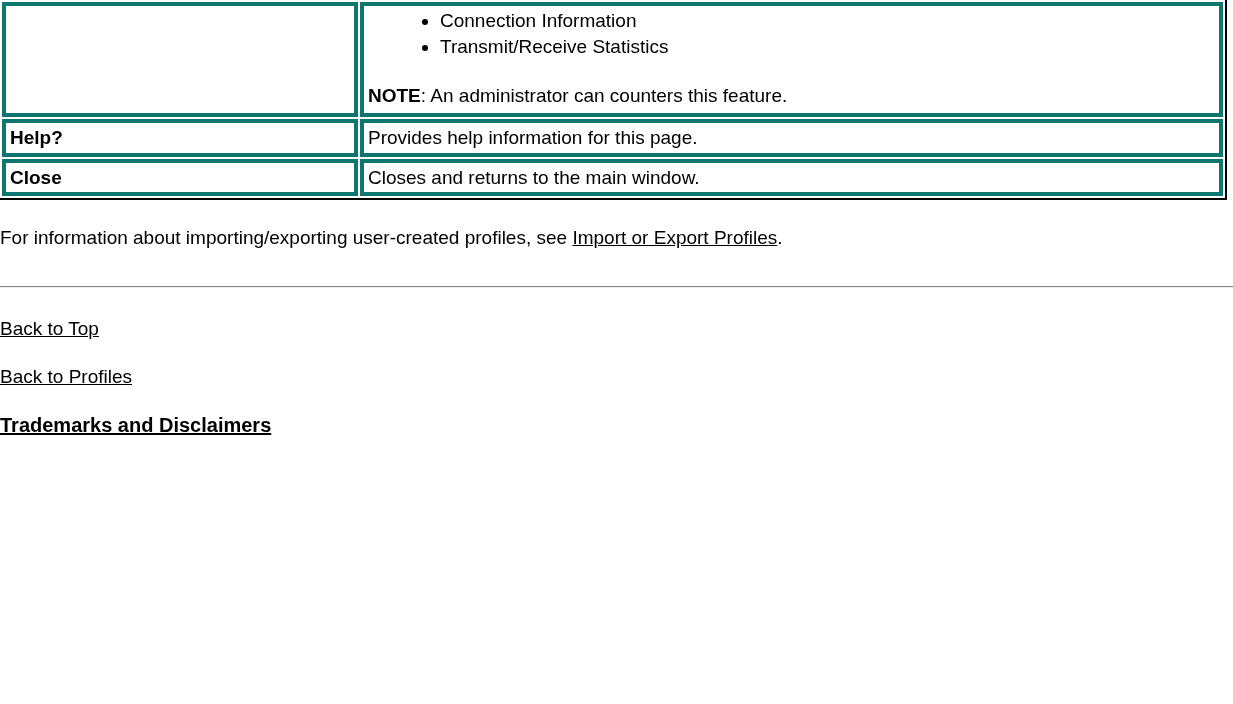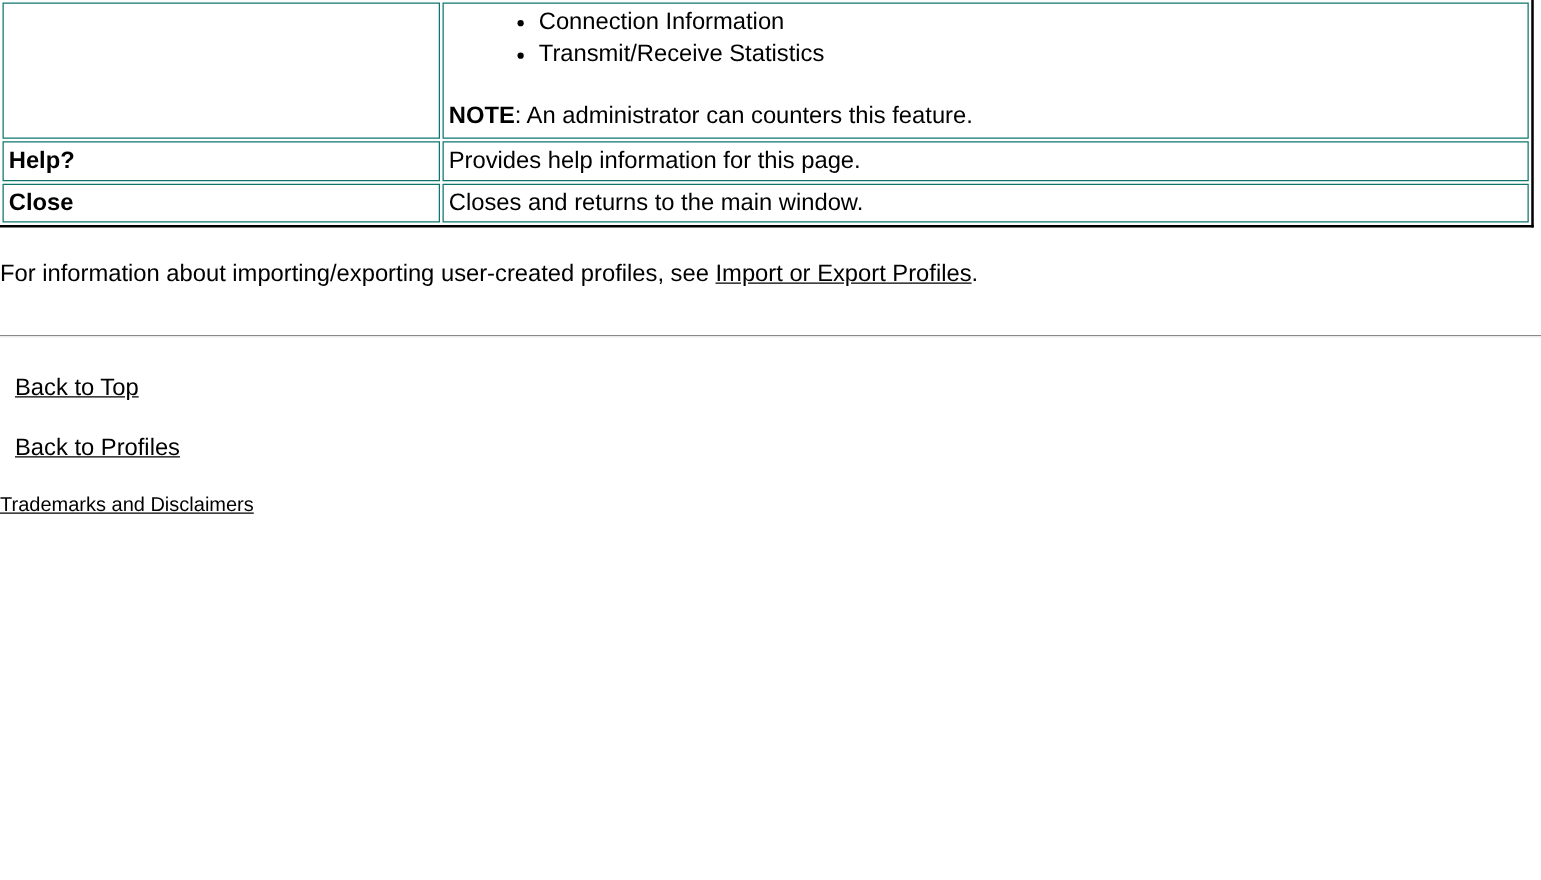--- a/index.html
+++ b/index.html
@@ -16,21 +16,21 @@
   }
   table.doc {
     border-collapse: separate;
     border-spacing: 2px;
     width: 1229px;
     border: 2px solid #000;
     border-top: none;
     margin: 0 0 0 -2px;
   }
   table.doc td {
-    border: 1px solid #0f766e;
+    border: 4px solid #0f766e;
     padding: 2px 4px;
     vertical-align: top;
     line-height: 1.35;
   }
   table.doc td.left {
     width: 340px;
     font-weight: bold;
   }
   .row0-right ul {
     margin: 0 0 24px 0;
@@ -58,25 +58,25 @@
   }
   hr.sep {
     margin: 34px 0 30px 0;
     border: none;
     border-top: 1px solid #888;
     border-bottom: 1px solid #eee;
     height: 0;
   }
   p.navlink {
     margin: 0 0 26px 0;
-    padding-left: 12px;
   }
   p.footerlink {
     margin: 0 0 0 0;
-    font-size: 16px;
+    font-size: 20px;
+    font-weight: bold;
   }
 </style>
 </head>
 <body>
 
 <div class="page">
 
   <table class="doc">
     <tbody>
         <tr>

